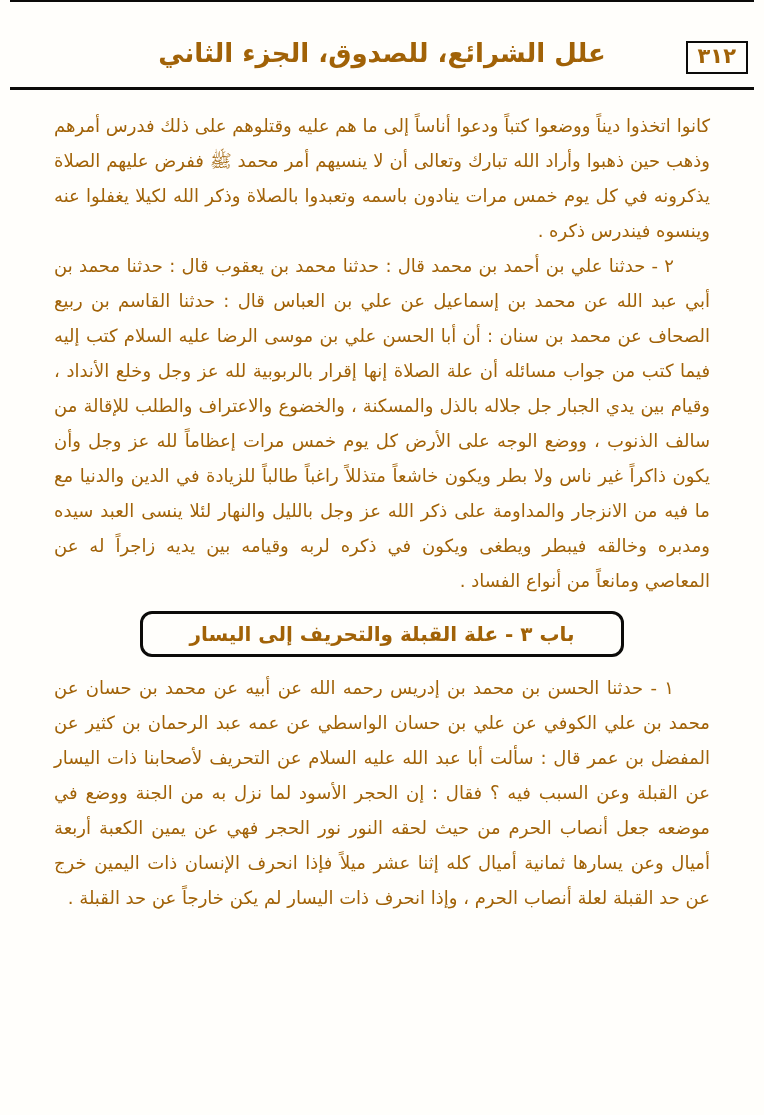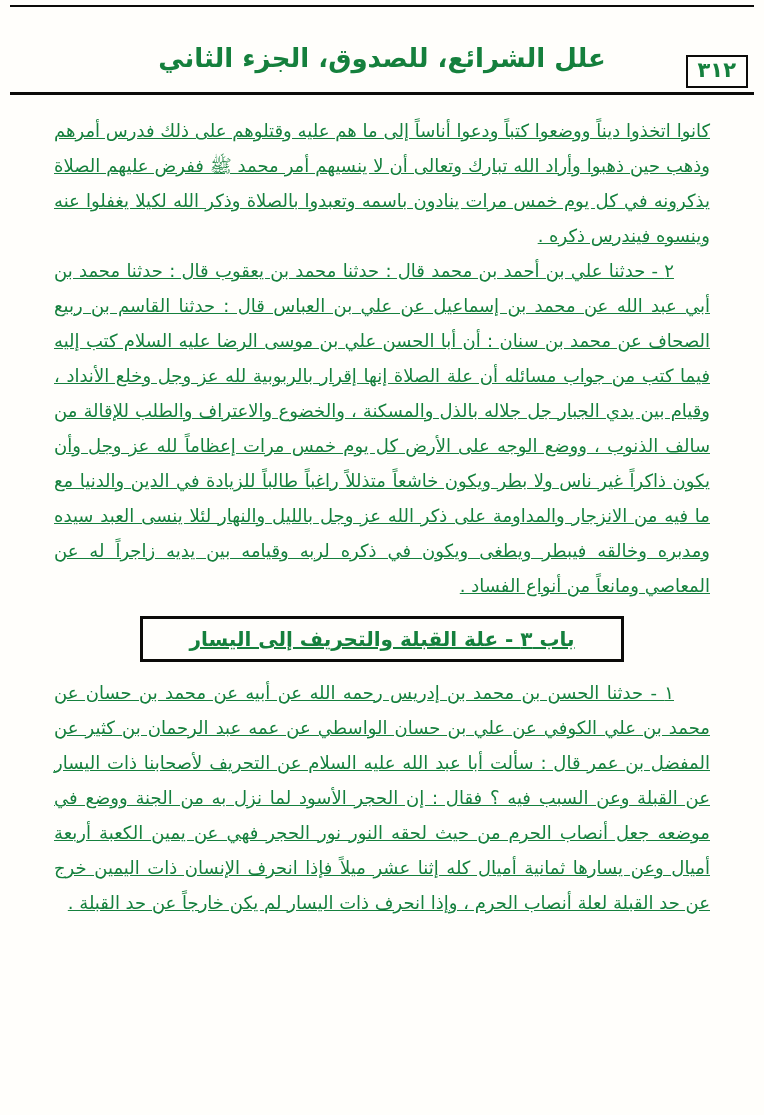--- a/index.html
+++ b/index.html
@@ -7,23 +7,23 @@
   body {
     width: 764px;
     height: 1115px;
     background: #e9e7e2;
     font-family: "DejaVu Sans", sans-serif;
   }
   .page {
     width: 764px;
     height: 1115px;
     background: #fffefb;
-    color: #15803d;
+    color: #a16207;
     direction: rtl;
-    padding: 5px 10px 0 10px;
+    padding: 0 10px 0 10px;
     overflow: hidden;
     position: relative;
   }
   .page-header {
     position: relative;
     border-top: 2px solid #0c0b09;
     border-bottom: 3px solid #0c0b09;
     height: 90px;
     display: flex;
     align-items: center;
@@ -33,48 +33,47 @@
   }
   .book-title {
     margin: 0;
     font-size: 26px;
     font-weight: bold;
     white-space: nowrap;
   }
   .page-number-box {
     position: absolute;
     right: 6px;
-    bottom: 4px;
+    bottom: 13px;
     border: 2.5px solid #0c0b09;
     padding: 1px 10px 3px 10px;
     background: #fffefb;
     line-height: 1.2;
   }
   .page-number {
     font-size: 21px;
     font-weight: bold;
   }
   .body-text {
     padding: 4px 44px 0 44px;
     font-size: 18px;
     line-height: 35px;
     text-align: justify;
-    text-decoration: underline;
   }
   .para {
     margin: 0;
     text-indent: 36px;
   }
   .para.no-indent { text-indent: 0; }
   .section-box {
     width: max-content;
     max-width: 85%;
     margin: 13px auto 13px auto;
     border: 3px solid #0c0b09;
-    border-radius: 0;
+    border-radius: 12px;
     padding: 5px 46px;
     text-align: center;
     background: #fffefb;
   }
   .section-title {
     margin: 0;
     font-size: 20px;
     font-weight: bold;
     line-height: 30px;
     white-space: nowrap;

